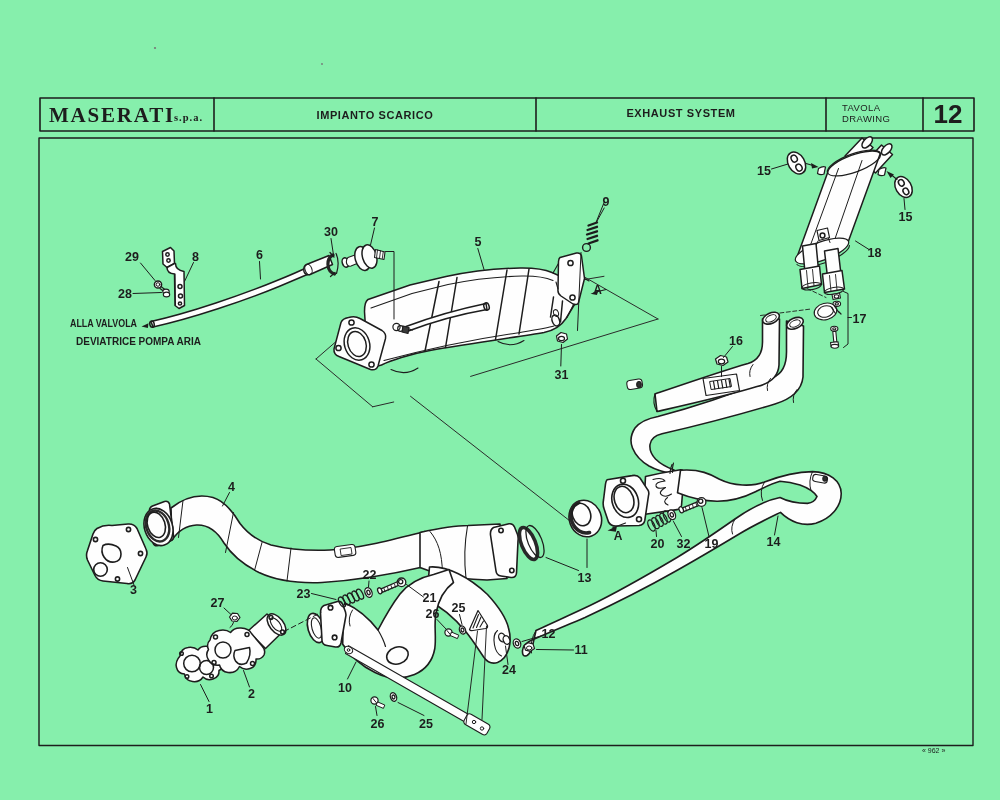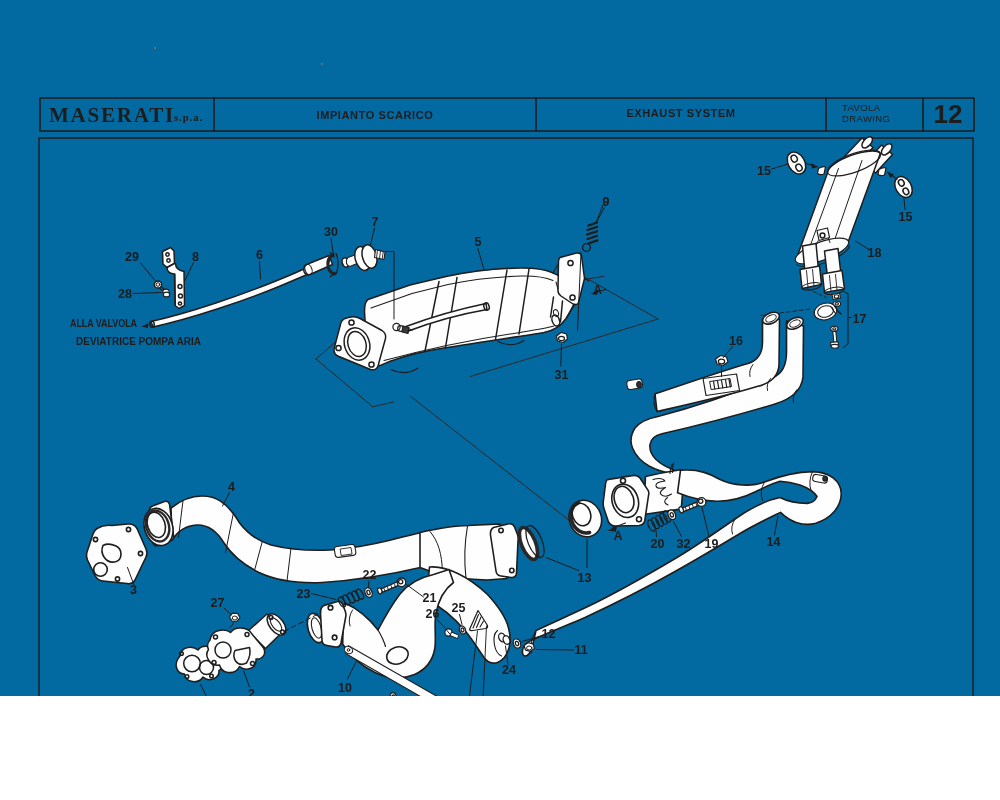--- a/index.html
+++ b/index.html
@@ -1,16 +1,16 @@
 <!DOCTYPE html>
 <html><head>
 <meta charset="utf-8">
 <style>
   html,body{margin:0;padding:0;background:#ffffff;}
-  #page{position:relative;width:1000px;height:696px;background:#0369a1;overflow:hidden;}
+  #page{position:relative;width:1000px;height:800px;background:#86efac;overflow:hidden;}
   svg{position:absolute;top:0;left:0;}
   text{font-family:"Liberation Sans",sans-serif;fill:#1d1d1d;}
   .lbl{font-size:12.5px;font-weight:700;letter-spacing:0;}
   .hdr{font-size:11px;font-weight:700;letter-spacing:0.6px;}
 </style>
 </head>
 <body>
 <div id="page">
 <svg width="1000" height="800" viewBox="0 0 1000 800" fill="none" stroke-linecap="round" stroke-linejoin="round">
 

